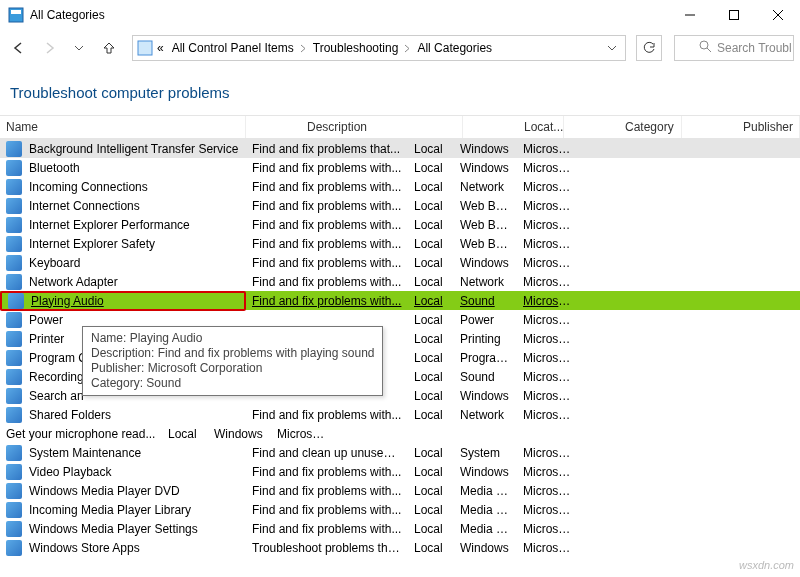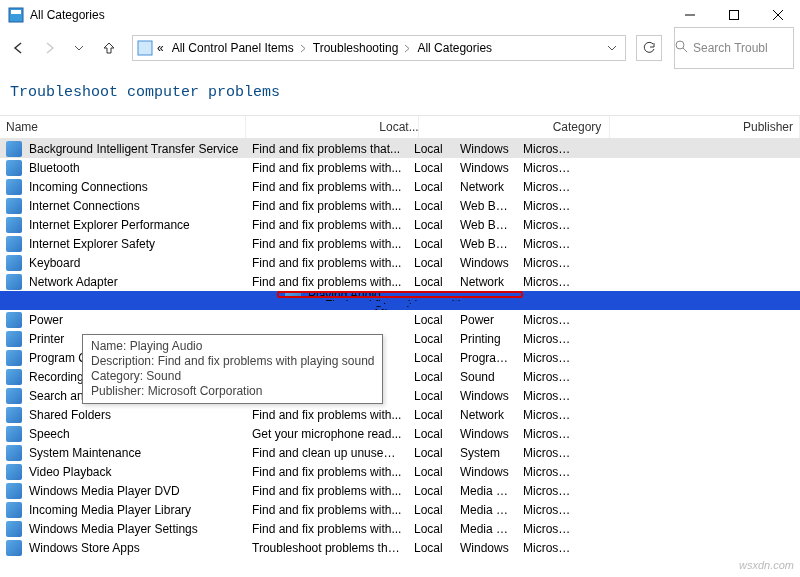--- a/index.html
+++ b/index.html
@@ -14,41 +14,41 @@
 
 
 .navbar { display: flex; align-items: center; height: 36px; padding: 0 6px; gap: 4px; }
 .navbtn { width: 26px; height: 26px; display: flex; align-items: center; justify-content: center; color: #555; }
 .navbtn.disabled { color: #ccc; }
 .address { flex: 1; display: flex; align-items: center; height: 26px; border: 1px solid #ccc; padding: 0 4px; margin: 0 6px; }
 .address .sep { color: #888; margin: 0 2px; display:flex; align-items:center; }
 .address .crumb { padding: 2px 4px; }
 .dropbtn { display: flex; align-items: center; justify-content: center; color: #555; padding: 0 4px;}
 .refresh { width: 26px; height: 26px; display: flex; align-items: center; justify-content: center; border: 1px solid #ccc; }
-.searchbox { width: 120px; height: 42px; border: 1px solid #ccc; display: flex; align-items: center; padding-left: 0; gap: 5px; color: #888; margin-left: 8px; }
-
-
-.heading { color: #0a4b86; font-size: 15px; margin: 18px 0 14px 10px; font-weight: 400; font-family: Liberation Mono, monospace; }
+.searchbox { width: 120px; height: 26px; border: 1px solid #ccc; display: flex; align-items: center; padding-left: 24px; gap: 5px; color: #888; margin-left: 8px; }
+
+
+.heading { color: #0a4b86; font-size: 15px; margin: 18px 0 14px 10px; font-weight: 400; }
 
 
 .tbl { width: 100%; }
 .thead { display: flex; border-top: 1px solid #e5e5e5; border-bottom: 1px solid #e5e5e5; justify-content: space-between; }
 .thead > div { font-size: 12px; padding: 4px 6px; color: #333; border-right: 1px solid #eee; }
 .col-name { width: 246px; }
 .col-desc { width: 162px; }
 .col-loc  { width: 46px; }
 .col-cat  { width: 63px; }
 .col-pub  { width: 63px; }
 
 .rows { }
 .row { display: flex; height: 19px; align-items: center; }
 .row > div { padding: 0 6px; white-space: nowrap; overflow: hidden; text-overflow: ellipsis; font-size: 12px; }
 .row .col-name { display: flex; align-items: center; gap: 7px; }
 .row.selected { background: #e5e5e5; }
-.row.highlighted { background: #1d4ed8; flex-direction: column; }
+.row.highlighted { background: #84cc16; }
 .row.highlighted .col-name .label { text-decoration: underline; color: #000; }
 .row.highlighted .col-desc,
 .row.highlighted .col-loc,
 .row.highlighted .col-cat,
 .row.highlighted .col-pub { text-decoration: underline; }
 
 .redbox { border: 2px solid #d40000; border-radius: 2px; }
 
 .rowicon { width: 16px; height: 16px; flex-shrink: 0; background: linear-gradient(135deg,#5aa9e6,#3178c6); border-radius: 2px; }
 
@@ -149,20 +149,21 @@
         </svg></span>
     <span>Search Troubl</span>
   </div>
 </div>
 
 <div class="heading">Troubleshoot computer problems</div>
 
 <div class="tbl">
   <div class="thead">
     <div class="col-name">Name</div>
+    <div class="col-desc">Description</div>
     <div class="col-loc">Locat...</div>
     <div class="col-cat">Category</div>
     <div class="col-pub">Publisher</div>
   </div>
   <div class="rows" id="rows">
       <div class="row selected">
         <div class="col-name">
           <span class="rowicon"></span>
           <span class="label">Background Intelligent Transfer Service</span>
         </div>
@@ -305,24 +306,20 @@
         <div class="col-name">
           <span class="rowicon"></span>
           <span class="label">Shared Folders</span>
         </div>
         <div class="col-desc">Find and fix problems with...</div>
         <div class="col-loc">Local</div>
         <div class="col-cat">Network</div>
         <div class="col-pub">Microso...</div>
       </div>
       <div class="row">
-        <div class="col-name">
-          <span class="rowicon"></span>
-          <span class="label">Speech</span>
-        </div>
         <div class="col-desc">Get your microphone read...</div>
         <div class="col-loc">Local</div>
         <div class="col-cat">Windows</div>
         <div class="col-pub">Microso...</div>
       </div>
       <div class="row">
         <div class="col-name">
           <span class="rowicon"></span>
           <span class="label">System Maintenance</span>
         </div>
@@ -377,20 +374,20 @@
           <span class="label">Windows Store Apps</span>
         </div>
         <div class="col-desc">Troubleshoot problems tha...</div>
         <div class="col-loc">Local</div>
         <div class="col-cat">Windows</div>
         <div class="col-pub">Microso...</div>
       </div>
     </div>
 </div>
 
-<div class="tooltip" style="left:82px; top:334px;">
+<div class="tooltip" style="left:82px; top:326px;">
   <div>Name: Playing Audio</div>
   <div>Description: Find and fix problems with playing sound</div>
+  <div>Publisher: Microsoft Corporation</div>
   <div>Category: Sound</div>
-  <div>Publisher: Microsoft Corporation</div>
 </div>
 
 <div class="watermark">wsxdn.com</div>
 
 </body></html>

